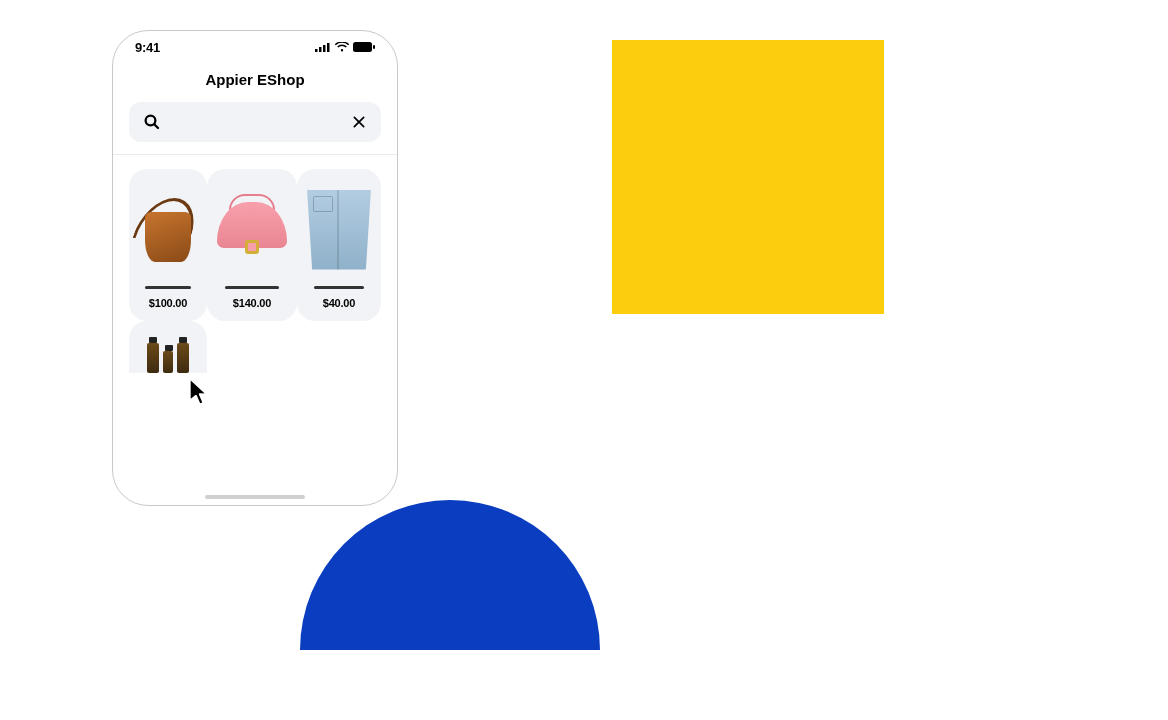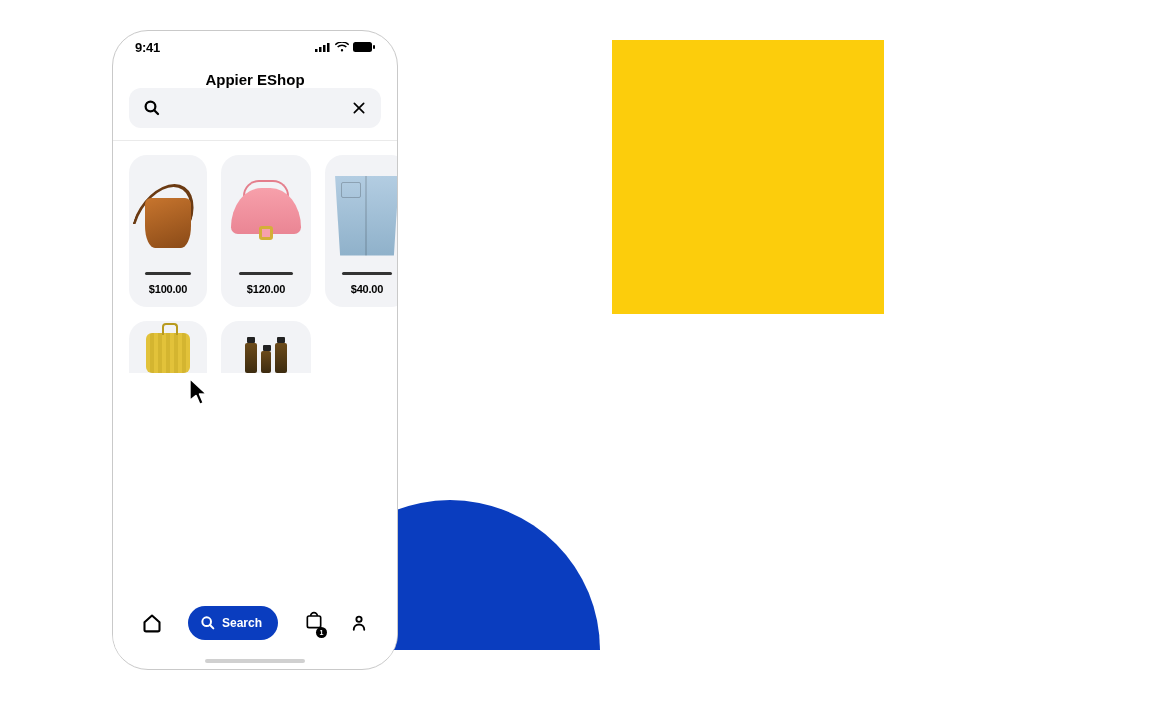--- a/index.html
+++ b/index.html
@@ -30,21 +30,21 @@
     border-radius: 50%;
     clip-path: inset(0 0 50% 0);
     transform: translateY(0);
   }
   
   .phone {
     position: absolute;
     left: 112px;
     top: 30px;
     width: 286px;
-    height: 640px;
+    height: 476px;
     background: #ffffff;
     border: 1.5px solid #c9c9c9;
     border-radius: 36px;
     overflow: hidden;
     z-index: 5;
     display: flex;
     flex-direction: column;
   }
   .status-bar {
     height: 32px;
@@ -55,39 +55,39 @@
     font-weight: 800;
     font-size: 13px;
     letter-spacing: -0.3px;
   }
   .status-icons { display:flex; gap:4px; align-items:center;}
   .shop-title {
     text-align: center;
     font-weight: 700;
     font-size: 15px;
     margin-top: 8px;
+    margin-bottom: 14px;
   }
   .search-bar {
     margin: 0 16px 12px;
     height: 40px;
     background: #f2f3f6;
     border-radius: 12px;
     display: flex;
     align-items: center;
     justify-content: space-between;
     padding: 0 14px;
   }
   .hr { height:1px; background:#eaeaea; margin-bottom:14px;}
   .grid {
     flex: 1;
     overflow: hidden;
     padding: 0 16px;
     display: grid;
-    grid-template-columns: 1fr 1fr 1fr;
-    gap: 14px;
+    grid-template-columns: 1fr 1fr 1fr 1fr;
     align-content: start;
   }
   .card {
     background: #f2f3f6;
     border-radius: 18px;
     height: 152px;
     display: flex;
     flex-direction: column;
     align-items: center;
     justify-content: flex-end;
@@ -227,21 +227,21 @@
 
     <div class="card">
       <div class="img-area">
         <div class="bag-pink">
             <div class="strap"></div>
             <div class="flap"></div>
             <div class="buckle"></div>
           </div>
       </div>
       <div class="underline"></div>
-      <div class="price">$120.00</div>
+      <div class="price">$140.00</div>
     </div>
 
     <div class="card">
       <div class="img-area">
         <div class="jeans"></div>
       </div>
       <div class="underline"></div>
       <div class="price">$40.00</div>
     </div>
 
@@ -253,46 +253,20 @@
     <div class="partial-card">
       <div class="bottles">
         <div class="bottle"></div>
           <div class="bottle small"></div>
           <div class="bottle"></div>
       </div>
     </div>
 
   </div>
 
-  <div class="nav">
-    <svg width="20" height="20" viewBox="0 0 24 24" fill="none" stroke="#000" stroke-width="2.5" stroke-linejoin="round">
-        <path d="M3 11l9-8 9 8v9a2 2 0 01-2 2H5a2 2 0 01-2-2z"></path>
-      </svg>
-
-    <div class="nav-pill">
-      <svg width="16" height="16" viewBox="0 0 24 24" fill="none" stroke="#fff" stroke-width="3" stroke-linecap="round">
-          <circle cx="10" cy="10" r="6.5"></circle>
-          <line x1="15" y1="15" x2="20" y2="20"></line>
-        </svg>
-      <span>Search</span>
-    </div>
-
-    <div style="position:relative">
-      <svg width="20" height="20" viewBox="0 0 24 24" fill="none" stroke="#000" stroke-width="2">
-          <rect x="4" y="6" width="16" height="14" rx="2"></rect>
-          <path d="M8 6a4 4 0 018 0"></path>
-        </svg>
-      <span style="position:absolute;right:-3px;bottom:-3px;width:11px;height:11px;border-radius:50%;background:#000;color:#fff;font-size:7px;font-weight:700;display:flex;align-items:center;justify-content:center">1</span>
-    </div>
-
-    <svg width="18" height="20" viewBox="0 0 24 24" fill="none" stroke="#000" stroke-width="2.5" stroke-linecap="round">
-        <circle cx="12" cy="7" r="3.5"></circle>
-        <path d="M5 21c0-4 3-7 7-7s7 3 7 7"></path>
-      </svg>
-  </div>
 
   <div class="home-bar"></div>
 
   <svg class="cursor" width="26" height="30" viewBox="0 0 20 24">
       <path d="M1 1l0 18 5-4 3 7 3-1.3-3-7 6 .3z" fill="#000" stroke="#fff" stroke-width="1.5" stroke-linejoin="round"></path>
     </svg>
 
 </div>
 
 </body></html>

